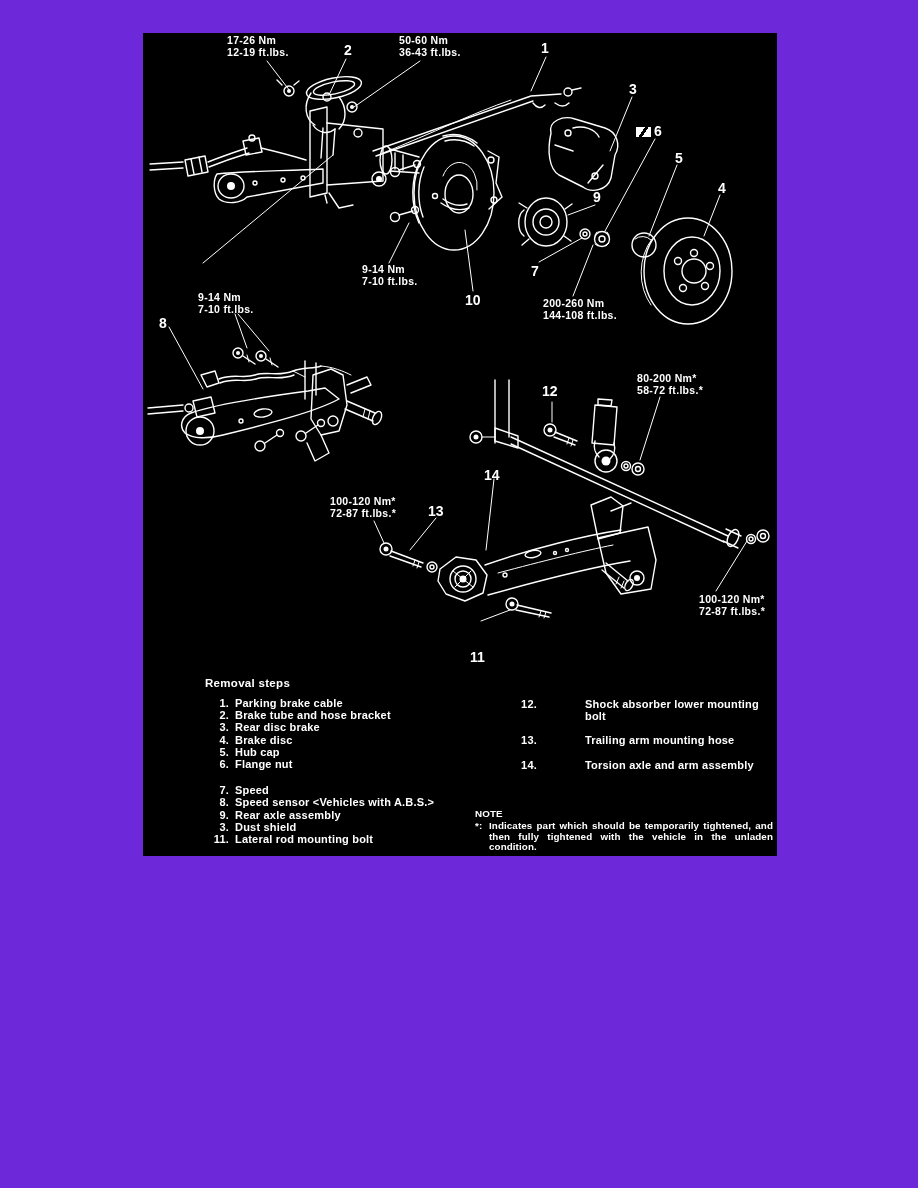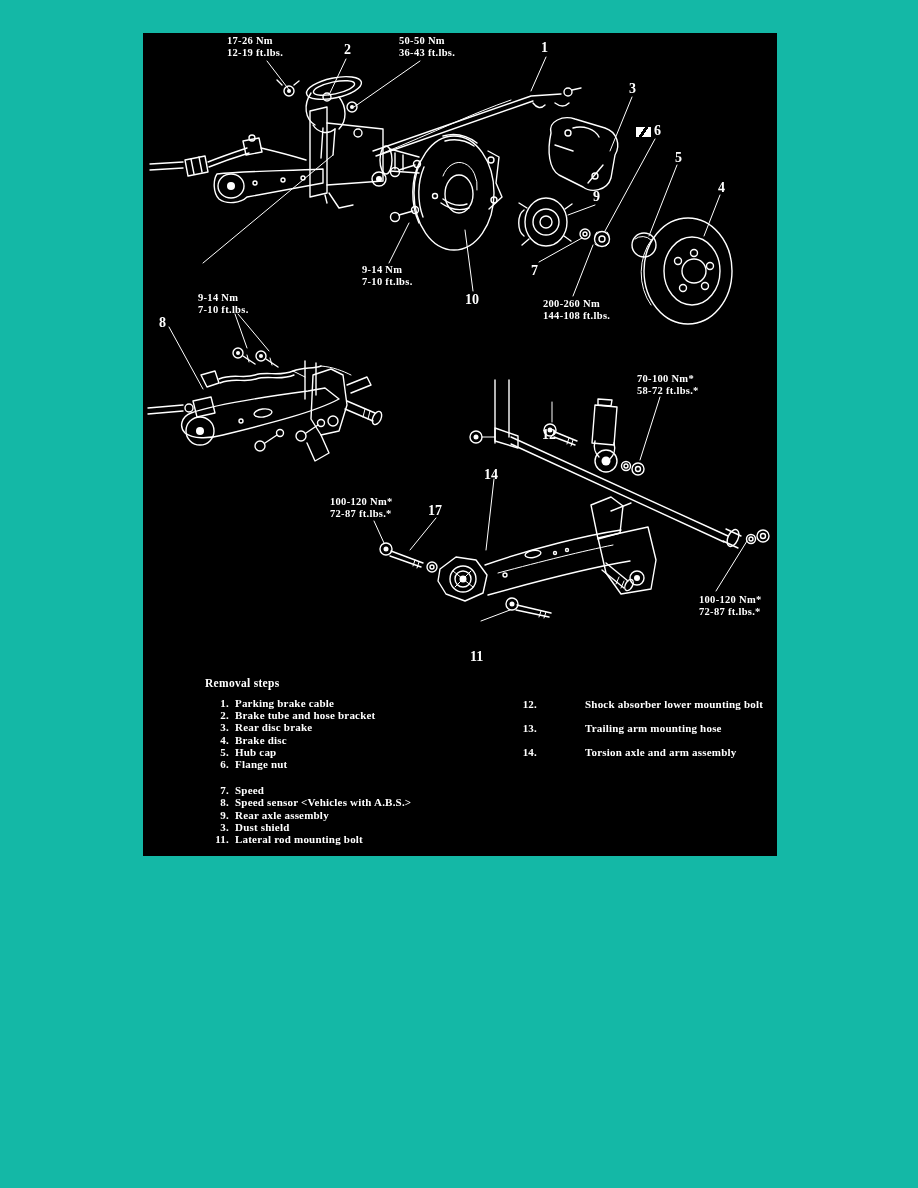--- a/index.html
+++ b/index.html
@@ -1,37 +1,37 @@
 <!DOCTYPE html>
 <html><head>
 <meta charset="utf-8">
 <style>
   html,body{margin:0;padding:0;background:#888;}
-  .page{position:relative;width:918px;height:1188px;background:#14b8a6;margin:0 auto;
-        font-family:Liberation Serif, serif;overflow:hidden;}
+  .page{position:relative;width:918px;height:1188px;background:#6d28d9;margin:0 auto;
+        font-family:Liberation Sans, sans-serif;overflow:hidden;}
   .panel{position:absolute;left:143px;top:33px;width:634px;height:823px;background:#000;color:#fff;}
   .art{position:absolute;left:0;top:0;width:634px;height:823px;}
   .art *{stroke:#fff;fill:none;stroke-width:1.4;stroke-linecap:round;stroke-linejoin:round;}
   .art .fil{fill:#fff;stroke:none;}
   .art .thin{stroke-width:1;}
   
   .tq{position:absolute;font-size:10.5px;line-height:11.5px;font-weight:bold;
       white-space:nowrap;letter-spacing:.3px;}
   .tq-a{left:84px;top:2px;}   .tq-b{left:256px;top:2px;}
   .tq-c{left:219px;top:231px;}.tq-d{left:400px;top:265px;}
   .tq-e{left:55px;top:259px;} .tq-f{left:494px;top:340px;}
   .tq-g{left:187px;top:463px;}.tq-h{left:556px;top:561px;}
   
   .co{position:absolute;font-size:14px;font-weight:bold;line-height:14px;}
   .co-n1{left:398px;top:8px;}  .co-n2{left:201px;top:10px;}
   .co-n3{left:486px;top:49px;} .co-n6{left:511px;top:91px;}
   .co-n5{left:532px;top:118px;}.co-n4{left:575px;top:148px;}
   .co-n9{left:450px;top:157px;}.co-n7{left:388px;top:231px;}
   .co-n10{left:322px;top:260px;}.co-n8{left:16px;top:283px;}
-  .co-n12{left:399px;top:351px;margin-top:44px;}.co-n14{left:341px;top:435px;}
+  .co-n12{left:399px;top:351px;}.co-n14{left:341px;top:435px;}
   .co-n13{left:285px;top:471px;}.co-n11{left:327px;top:589px;margin-top:28px;}
   .nbox{position:absolute;left:493px;top:94px;width:15px;height:10px;background:#fff;
         background-image:linear-gradient(125deg,transparent 42%,#000 42%,#000 58%,transparent 58%);}
   
   .steps{position:absolute;left:62px;top:644px;width:306px;}
   .steps-title{font-size:11.5px;font-weight:bold;letter-spacing:.3px;}
   .srow{display:flex;font-size:11px;line-height:12.2px;font-weight:bold;letter-spacing:.2px;}
   .srow .num{width:24px;text-align:right;padding-right:6px;flex:none;}
   .steps .list{margin-top:8px;}
   .gap-above{margin-top:14px;}
@@ -287,37 +287,37 @@
       <path d="M293,485 L267,517" class="thin"></path>
       <path d="M338,588 L367,577" class="thin"></path>
       <path d="M573,558 L604,508" class="thin"></path>
     </svg>
 
     <div class="tq tq-a">
       <div>17-26 Nm</div>
         <div>12-19 ft.lbs.</div>
     </div>
     <div class="tq tq-b">
-      <div>50-50 Nm</div>
+      <div>50-60 Nm</div>
         <div>36-43 ft.lbs.</div>
     </div>
     <div class="tq tq-c">
       <div>9-14 Nm</div>
         <div>7-10 ft.lbs.</div>
     </div>
     <div class="tq tq-d">
       <div>200-260 Nm</div>
         <div>144-108 ft.lbs.</div>
     </div>
     <div class="tq tq-e">
       <div>9-14 Nm</div>
         <div>7-10 ft.lbs.</div>
     </div>
     <div class="tq tq-f">
-      <div>70-100 Nm*</div>
+      <div>80-200 Nm*</div>
         <div>58-72 ft.lbs.*</div>
     </div>
     <div class="tq tq-g">
       <div>100-120 Nm*</div>
         <div>72-87 ft.lbs.*</div>
     </div>
     <div class="tq tq-h">
       <div>100-120 Nm*</div>
         <div>72-87 ft.lbs.*</div>
     </div>
@@ -328,21 +328,21 @@
     <div class="co co-n4">4</div>
     <div class="co co-n5">5</div>
     <span class="nbox"></span>
     <div class="co co-n6">6</div>
     <div class="co co-n7">7</div>
     <div class="co co-n8">8</div>
     <div class="co co-n9">9</div>
     <div class="co co-n10">10</div>
     <div class="co co-n11">11</div>
     <div class="co co-n12">12</div>
-    <div class="co co-n13">17</div>
+    <div class="co co-n13">13</div>
     <div class="co co-n14">14</div>
 
     <div class="steps">
       <div class="steps-title">Removal steps</div>
       <div class="list">
         <div class="srow">
             <span class="num">1.</span>
             <span>Parking brake cable</span>
           </div>
         <div class="srow">
@@ -396,15 +396,22 @@
       <div class="srow">
           <span class="num">13.</span>
           <span>Trailing arm mounting hose</span>
         </div>
       <div class="srow">
           <span class="num">14.</span>
           <span>Torsion axle and arm assembly</span>
         </div>
     </div>
 
+    <div class="note">
+      <div>NOTE</div>
+      <div class="note-body">
+        <span class="note-marker">*:</span>
+        <span class="note-text">Indicates part which should be temporarily tightened, and then fully tightened with the vehicle in the unladen condition.</span>
+      </div>
+    </div>
 
   </div>
 </div>
 
 </body></html>

